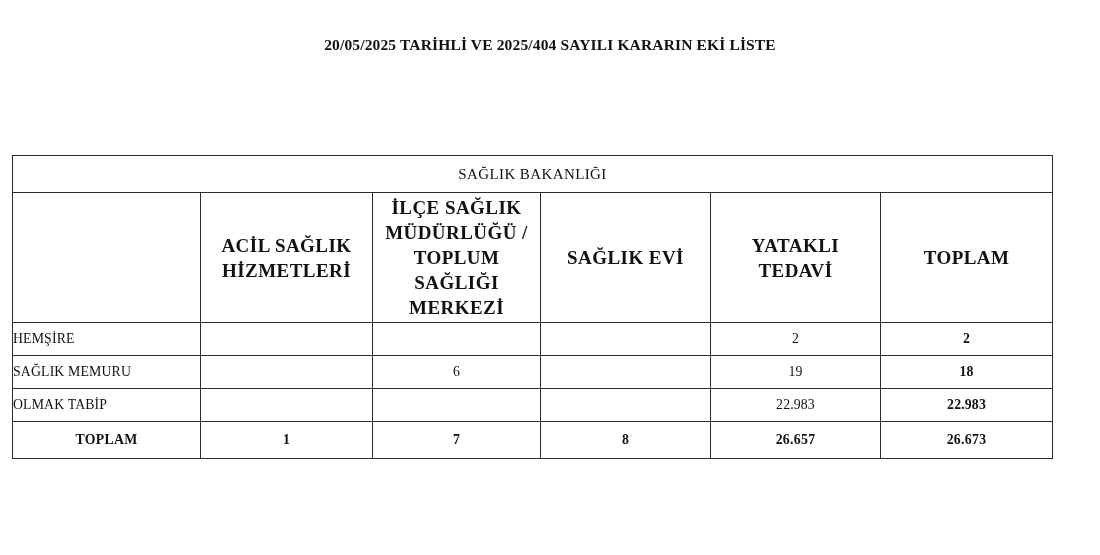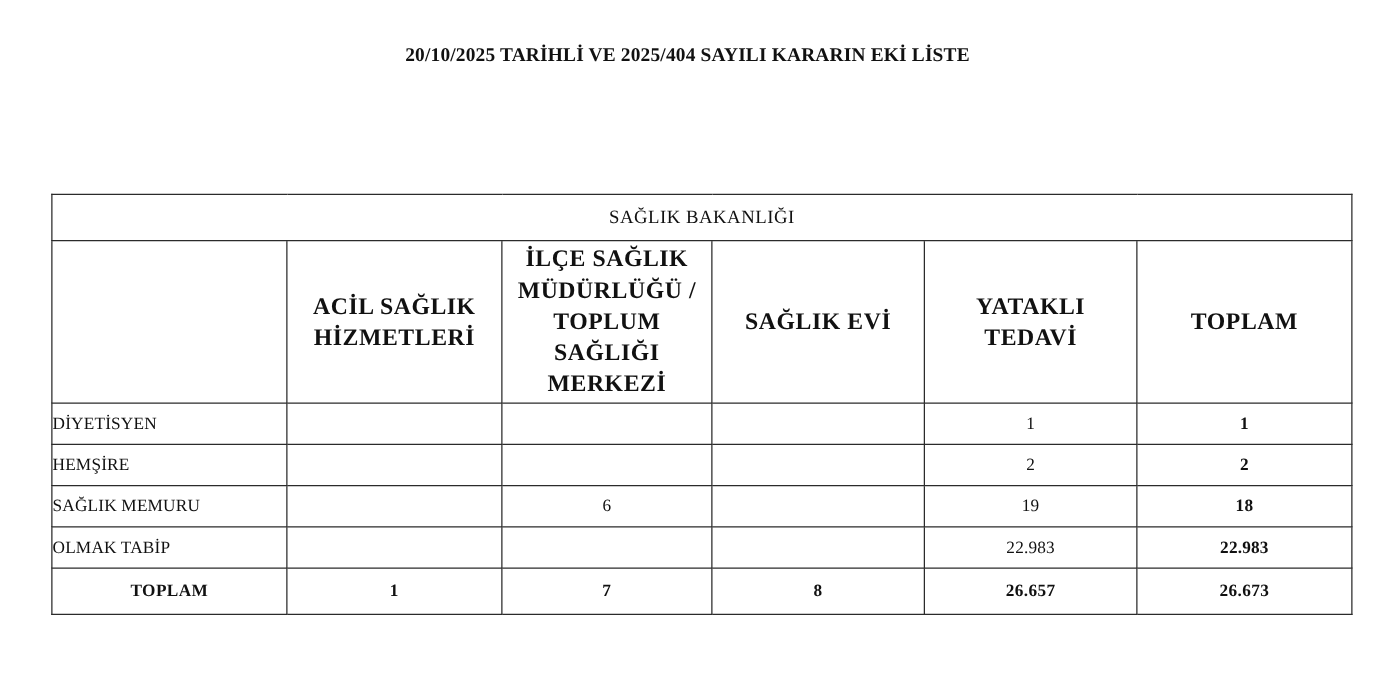--- a/index.html
+++ b/index.html
@@ -49,21 +49,21 @@
     margin: 0;
     white-space: nowrap;
   }
   .doc-subtitle-line.l2 {
     letter-spacing: 0.35px;
   }
 
   
   .table-wrap {
     position: absolute;
-    left: 41px;
+    left: 12px;
     top: 155px;
     width: 1040px;
   }
   table.listing {
     border-collapse: collapse;
     width: 100%;
     table-layout: fixed;
     background: #fff;
   }
   table.listing td,
@@ -126,21 +126,21 @@
   col.c-evi   { width: 170px; }
   col.c-yatak { width: 170px; }
   col.c-top   { width: 172px; }
 </style>
 </head>
 <body>
 
 <div class="page">
 
   <div class="title-block">
-    <p class="doc-title">20/10/2025 TARİHLİ VE 2025/404 SAYILI KARARIN EKİ LİSTE</p>
+    <p class="doc-title">20/05/2025 TARİHLİ VE 2025/404 SAYILI KARARIN EKİ LİSTE</p>
   </div>
 
 
   <div class="table-wrap">
     <table class="listing">
       <colgroup>
         <col class="c-label">
           <col class="c-acil">
           <col class="c-ilce">
         <col class="c-evi">
@@ -154,28 +154,20 @@
 
         <tr class="col-headers">
           <td></td>
           <td>ACİL SAĞLIK HİZMETLERİ</td>
           <td>İLÇE SAĞLIK MÜDÜRLÜĞÜ / TOPLUM SAĞLIĞI MERKEZİ</td>
           <td>SAĞLIK EVİ</td>
           <td>YATAKLI TEDAVİ</td>
           <td>TOPLAM</td>
         </tr>
 
-        <tr class="data-row">
-          <td class="rowlabel">DİYETİSYEN</td>
-          <td class="num"></td>
-          <td class="num"></td>
-          <td class="num"></td>
-          <td class="num">1</td>
-          <td class="num total-col">1</td>
-        </tr>
 
 
         <tr class="data-row">
           <td class="rowlabel">HEMŞİRE</td>
           <td class="num"></td>
           <td class="num"></td>
           <td class="num"></td>
           <td class="num">2</td>
           <td class="num total-col">2</td>
         </tr>

